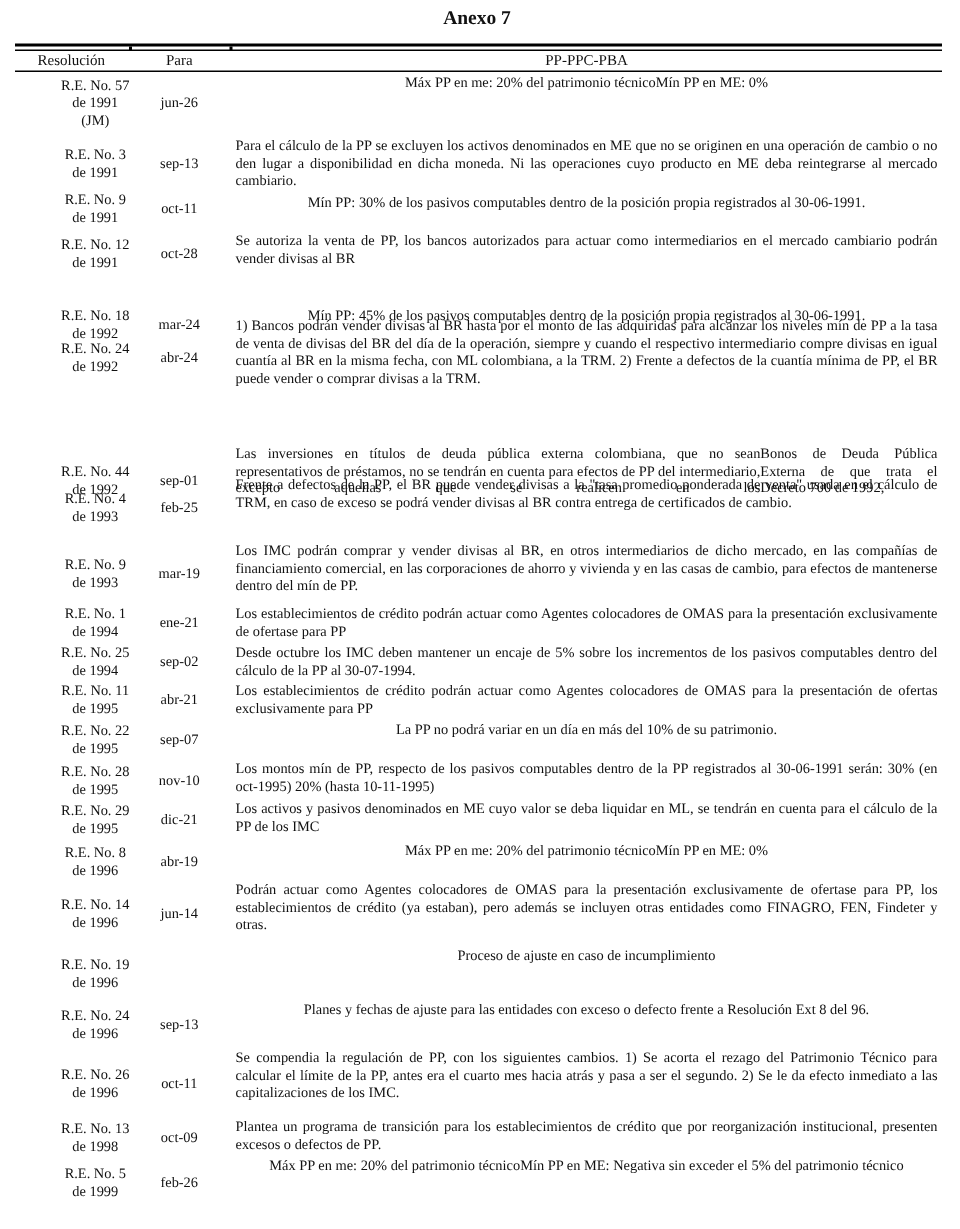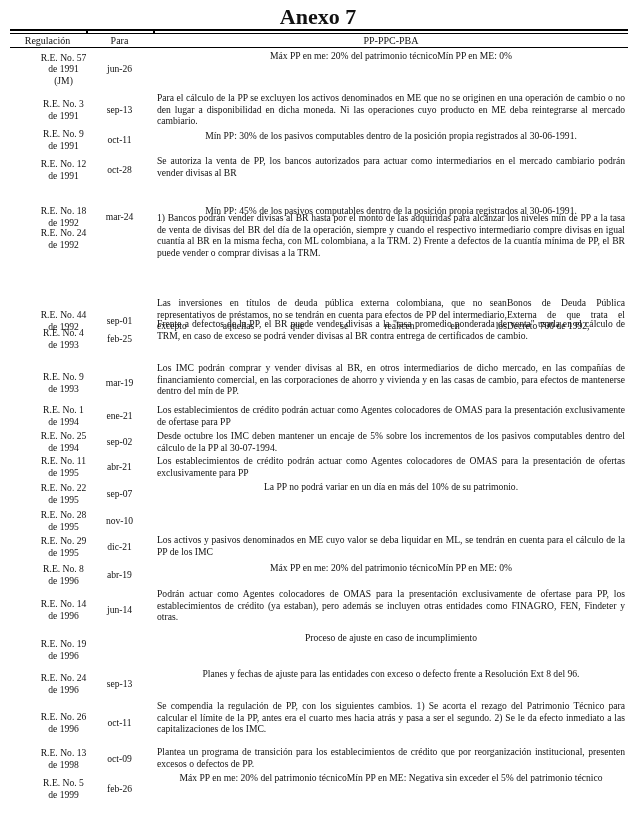--- a/index.html
+++ b/index.html
@@ -1,18 +1,18 @@
 <!DOCTYPE html>
 <html><head>
 <meta charset="utf-8">
 <style>
   html, body { margin:0; padding:0; background:#ffffff; }
   body { width:640px; height:819px; overflow:hidden; font-family:"DejaVu Serif", serif; color:#111; }
   .page { position:relative; width:640px; height:819px; }
-  .title { position:absolute; top:4px; left:0; width:636px; text-align:center; font-family:"Liberation Serif", serif; font-weight:bold; font-size:22px; }
+  .title { position:absolute; top:4px; left:0; width:636px; text-align:center; font-family:"Liberation Serif", serif; font-weight:bold; font-size:13px; }
   .rule-top { position:absolute; left:10px; width:618px; top:29px; height:0; border-top:2px solid #000; }
   .rule-top2 { position:absolute; left:10px; width:618px; top:33px; height:0; border-top:1px solid #000; }
   .rule-head { position:absolute; left:10px; width:618px; top:47px; height:0; border-top:1px solid #000; }
   .hdr { position:absolute; top:34px; height:13px; font-size:10px; line-height:13px; text-align:center; font-family:"Liberation Serif", serif; }
   .c1 { left:10px; width:75px; }
   .c2 { left:87px; width:65px; }
   .c3 { left:154px; width:474px; }
   .tick { position:absolute; top:31px; width:2px; height:3px; background:#000; }
   .row { position:absolute; left:10px; width:618px; font-family:"Liberation Serif", serif; font-size:9.6px; line-height:11.6px; }
   .row .reg { position:absolute; left:16px; width:75px; text-align:center; display:flex; flex-direction:column; justify-content:center; height:100%; }
@@ -23,21 +23,21 @@
 </style>
 </head>
 <body>
 
 <div class="page">
   <div class="title">Anexo 7</div>
   <div class="rule-top"></div>
   <div class="rule-top2"></div>
   <div class="tick" style="left:86px"></div>
   <div class="tick" style="left:153px"></div>
-  <div class="hdr c1">Regulación</div>
+  <div class="hdr c1">Resolución</div>
   <div class="hdr c2">Para</div>
   <div class="hdr c3">PP-PPC-PBA</div>
   <div class="rule-head"></div>
 
   <div id="rows">
       <div class="row" style="top: 50px; height: 38px;">
         <div class="reg">
           <span>R.E. No. 57</span>
           <span>de 1991</span>
           <span>(JM)</span>
@@ -86,20 +86,21 @@
         <div class="date">mar-24</div>
         <div class="txt">
           <span>Mín PP: 45% de los pasivos computables dentro de la posición propia registrados al 30-06-1991.</span>
         </div>
       </div>
       <div class="row" style="top: 212px; height: 54px;">
         <div class="reg">
           <span>R.E. No. 24</span>
           <span>de 1992</span>
         </div>
+        <div class="date">abr-24</div>
         <div class="txt">
           <span>1) Bancos podrán vender divisas al BR hasta por el monto de las adquiridas para alcanzar los niveles mín de PP a la tasa de venta de divisas del BR del día de la operación, siempre y cuando el respectivo intermediario compre divisas en igual cuantía al BR en la misma fecha, con ML colombiana, a la TRM. 2) Frente a defectos de la cuantía mínima de PP, el BR puede vender o comprar divisas a la TRM.</span>
         </div>
       </div>
       <div class="row" style="top: 268px; height: 48px; margin-top: 29px;">
         <div class="reg">
           <span>R.E. No. 44</span>
           <span>de 1992</span>
         </div>
         <div class="date">sep-01</div>
@@ -167,20 +168,23 @@
         <div class="txt">
           <span>La PP no podrá variar en un día en más del 10% de su patrimonio.</span>
         </div>
       </div>
       <div class="row" style="top: 507px; height: 27px;">
         <div class="reg">
           <span>R.E. No. 28</span>
           <span>de 1995</span>
         </div>
         <div class="date">nov-10</div>
+        <div class="txt">
+          <span>Los montos mín de PP, respecto de los pasivos computables dentro de la PP registrados al 30-06-1991 serán: 30% (en oct-1995) 20% (hasta 10-11-1995)</span>
+        </div>
       </div>
       <div class="row" style="top: 534px; height: 26px;">
         <div class="reg">
           <span>R.E. No. 29</span>
           <span>de 1995</span>
         </div>
         <div class="date">dic-21</div>
         <div class="txt">
           <span>Los activos y pasivos denominados en ME cuyo valor se deba liquidar en ML, se tendrán en cuenta para el cálculo de la PP de los IMC</span>
         </div>

